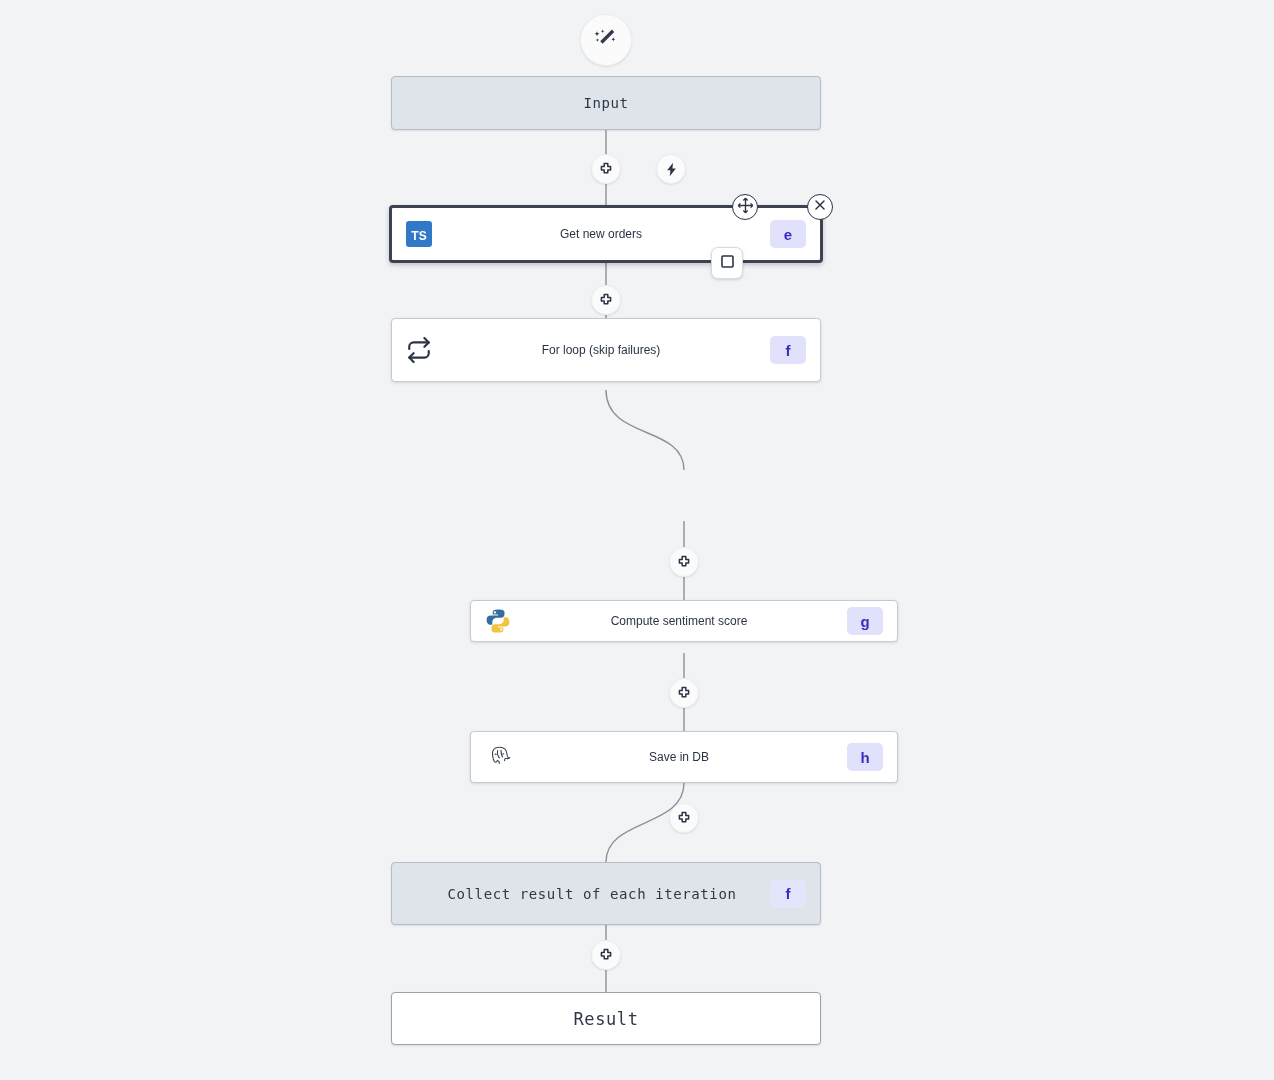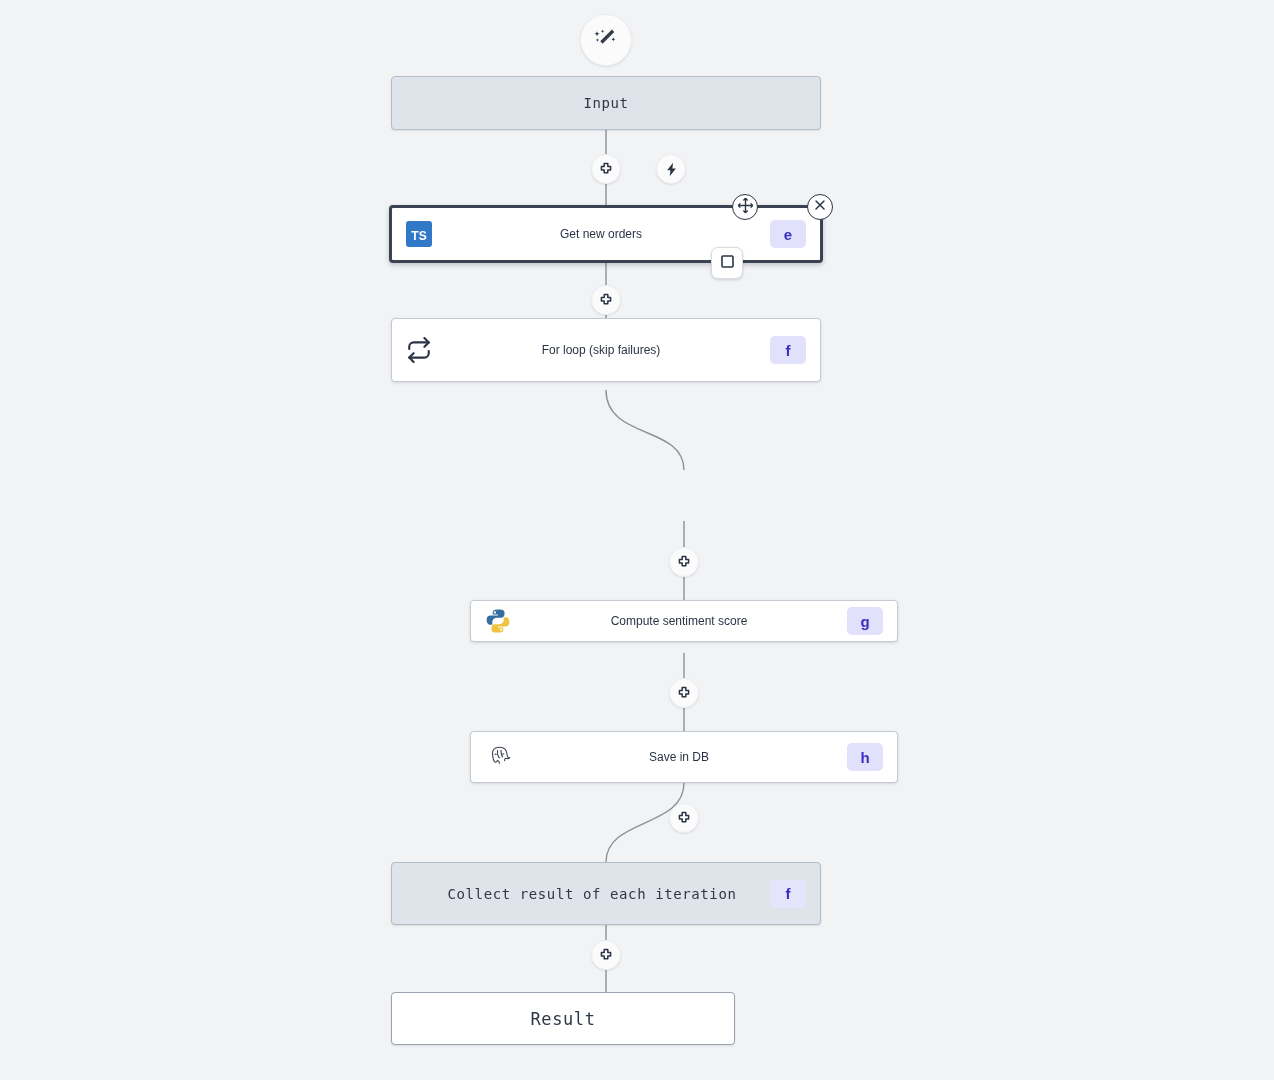--- a/index.html
+++ b/index.html
@@ -309,17 +309,17 @@
   </div>
 
   <div class="circ-btn" style="left:591px; top:940px;">
     <span>
       <svg width="16" height="16" viewBox="0 0 16 16" fill="none" stroke="#2b3445" stroke-width="1.5" stroke-linejoin="round">
         <path d="M6.2 1.4 h3.6 v2.8 h2.8 v3.6 h-2.8 v2.8 h-3.6 v-2.8 h-2.8 v-3.6 h2.8 Z" transform="translate(0,1.2)"></path>
       </svg>
     </span>
   </div>
 
-  <div class="node plain" style="left:391px; top:992px; width:344px; height:53px;">
+  <div class="node plain" style="left:391px; top:992px; width:430px; height:53px;">
     <span class="label">Result</span>
   </div>
 
 </div>
 
 </body></html>

